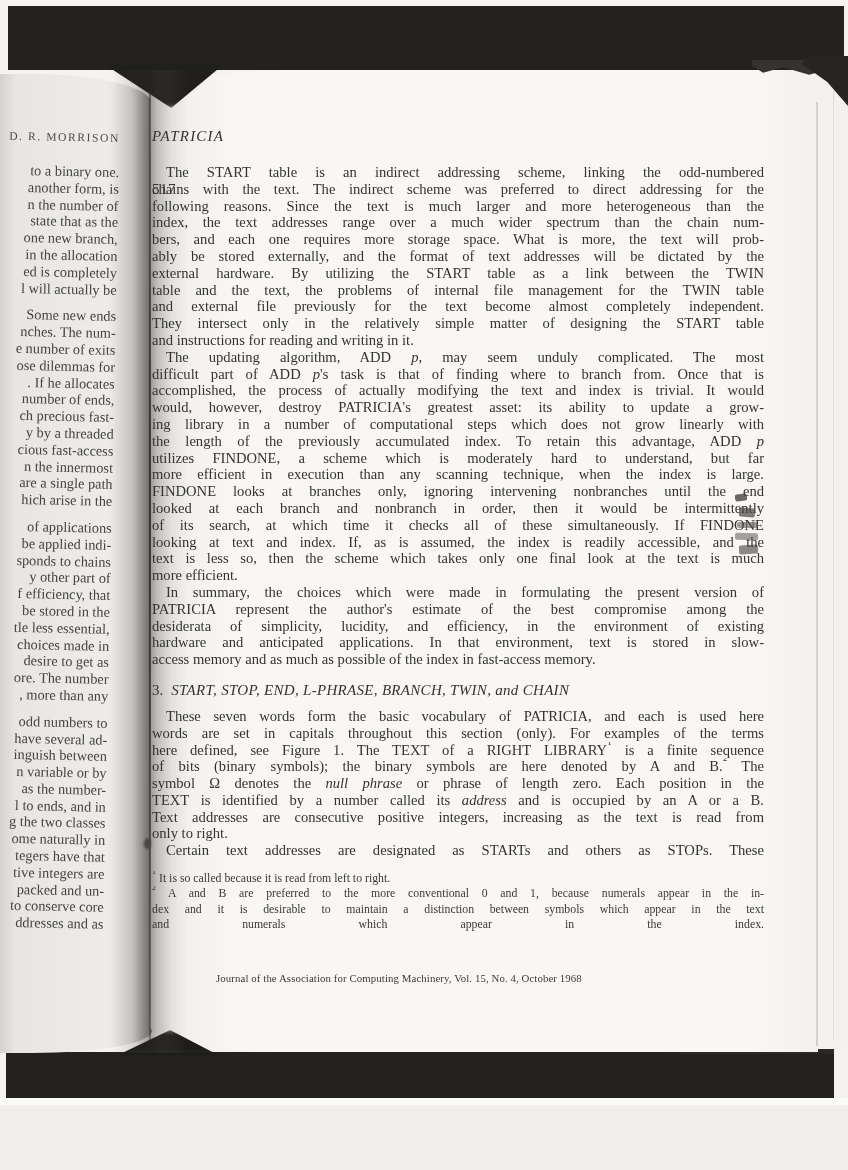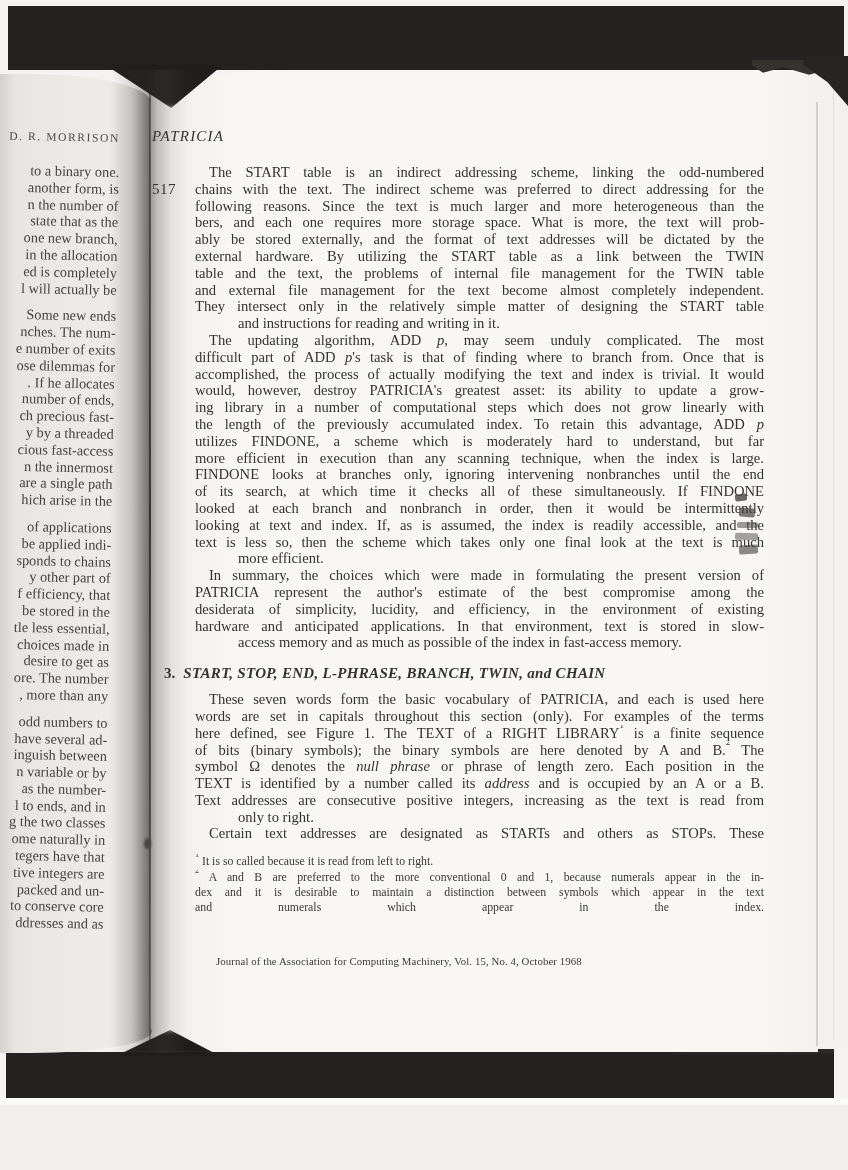--- a/index.html
+++ b/index.html
@@ -56,27 +56,27 @@
   .lp-text .line { height:16.8px; line-height:16.8px; white-space:nowrap; text-align:right; overflow:visible; }
   .lp-text .line.spacer { height:10px; }
 
   
   .rp-text { position:absolute; left:152px; top:128px; width:612px; color:#34332f; font-size:14.6px; }
   .rp-head { display:flex; justify-content:space-between; align-items:baseline; height:20px; font-size:15px;flex-direction:column; }
   .rp-head .title { font-style:italic; letter-spacing:1.2px; }
   .rp-head .pageno { letter-spacing:.5px;margin-top:36px; }
   .rp-body { margin-top:16px; }
   .rp-text .line { height:16.8px; line-height:16.8px; overflow:hidden;
-    text-align:justify; text-align-last:justify;padding-left:43px; }
-  .rp-text .line.last { text-align-last:left;margin-left:43px; }
+    text-align:justify; text-align-last:justify; }
+  .rp-text .line.last { text-align-last:left; }
   .rp-para .line.first { text-indent:14px; }
   .rp-text i { font-style:italic; }
   .rp-text sup { font-size:9px; position:relative; top:-4px; line-height:0; }
 
-  .heading { margin:14px 12px 9px; font-size:15px; color:#34332f;font-weight:bold; }
+  .heading { margin:14px 0 9px; font-size:15px; color:#34332f; }
   .heading .h-num { font-style:normal; margin-right:8px; }
   .heading .h-title { font-style:italic; letter-spacing:.3px; }
 
   .footnotes { margin-top:12px; font-size:11.8px; color:#3b3a36; }
   .footnotes .line { height:15.4px; line-height:15.4px; }
   .footnotes .line.first { text-align-last:left; }
   .footnotes sup { font-size:8px; top:-3px; }
 
   .journal-footer { margin-top:24px; margin-left:64px; font-size:10.8px; color:#3c3b37;
     white-space:nowrap; letter-spacing:.1px; }
@@ -171,40 +171,41 @@
     <div class="rp-head">
       <span class="title">PATRICIA</span>
       <span class="pageno">517</span>
     </div>
 
     <div class="rp-body">
       <div class="rp-para">
           <div class="line first">The START table is an indirect addressing scheme, linking the odd-numbered</div>
           <div class="line">chains with the text. The indirect scheme was preferred to direct addressing for the</div>
           <div class="line">following reasons. Since the text is much larger and more heterogeneous than the</div>
+          <div class="line">index, the text addresses range over a much wider spectrum than the chain num-</div>
           <div class="line">bers, and each one requires more storage space. What is more, the text will prob-</div>
           <div class="line">ably be stored externally, and the format of text addresses will be dictated by the</div>
           <div class="line">external hardware. By utilizing the START table as a link between the TWIN</div>
           <div class="line">table and the text, the problems of internal file management for the TWIN table</div>
-          <div class="line">and external file management for the text become almost completely independent.</div>
+          <div class="line">and external file previously for the text become almost completely independent.</div>
           <div class="line">They intersect only in the relatively simple matter of designing the START table</div>
           <div class="line last">and instructions for reading and writing in it.</div>
         </div>
       <div class="rp-para">
           <div class="line first">The updating algorithm, ADD <i>p</i>, may seem unduly complicated. The most</div>
           <div class="line">difficult part of ADD <i>p</i>'s task is that of finding where to branch from. Once that is</div>
           <div class="line">accomplished, the process of actually modifying the text and index is trivial. It would</div>
           <div class="line">would, however, destroy PATRICIA's greatest asset: its ability to update a grow-</div>
           <div class="line">ing library in a number of computational steps which does not grow linearly with</div>
           <div class="line">the length of the previously accumulated index. To retain this advantage, ADD <i>p</i></div>
           <div class="line">utilizes FINDONE, a scheme which is moderately hard to understand, but far</div>
           <div class="line">more efficient in execution than any scanning technique, when the index is large.</div>
           <div class="line">FINDONE looks at branches only, ignoring intervening nonbranches until the end</div>
+          <div class="line">looked at each branch and nonbranch in order, then it would be intermittently</div>
           <div class="line">of its search, at which time it checks all of these simultaneously. If FINDONE</div>
-          <div class="line">looked at each branch and nonbranch in order, then it would be intermittently</div>
           <div class="line">looking at text and index. If, as is assumed, the index is readily accessible, and the</div>
           <div class="line">text is less so, then the scheme which takes only one final look at the text is much</div>
           <div class="line last">more efficient.</div>
         </div>
       <div class="rp-para">
           <div class="line first">In summary, the choices which were made in formulating the present version of</div>
           <div class="line">PATRICIA represent the author's estimate of the best compromise among the</div>
           <div class="line">desiderata of simplicity, lucidity, and efficiency, in the environment of existing</div>
           <div class="line">hardware and anticipated applications. In that environment, text is stored in slow-</div>
           <div class="line last">access memory and as much as possible of the index in fast-access memory.</div>

